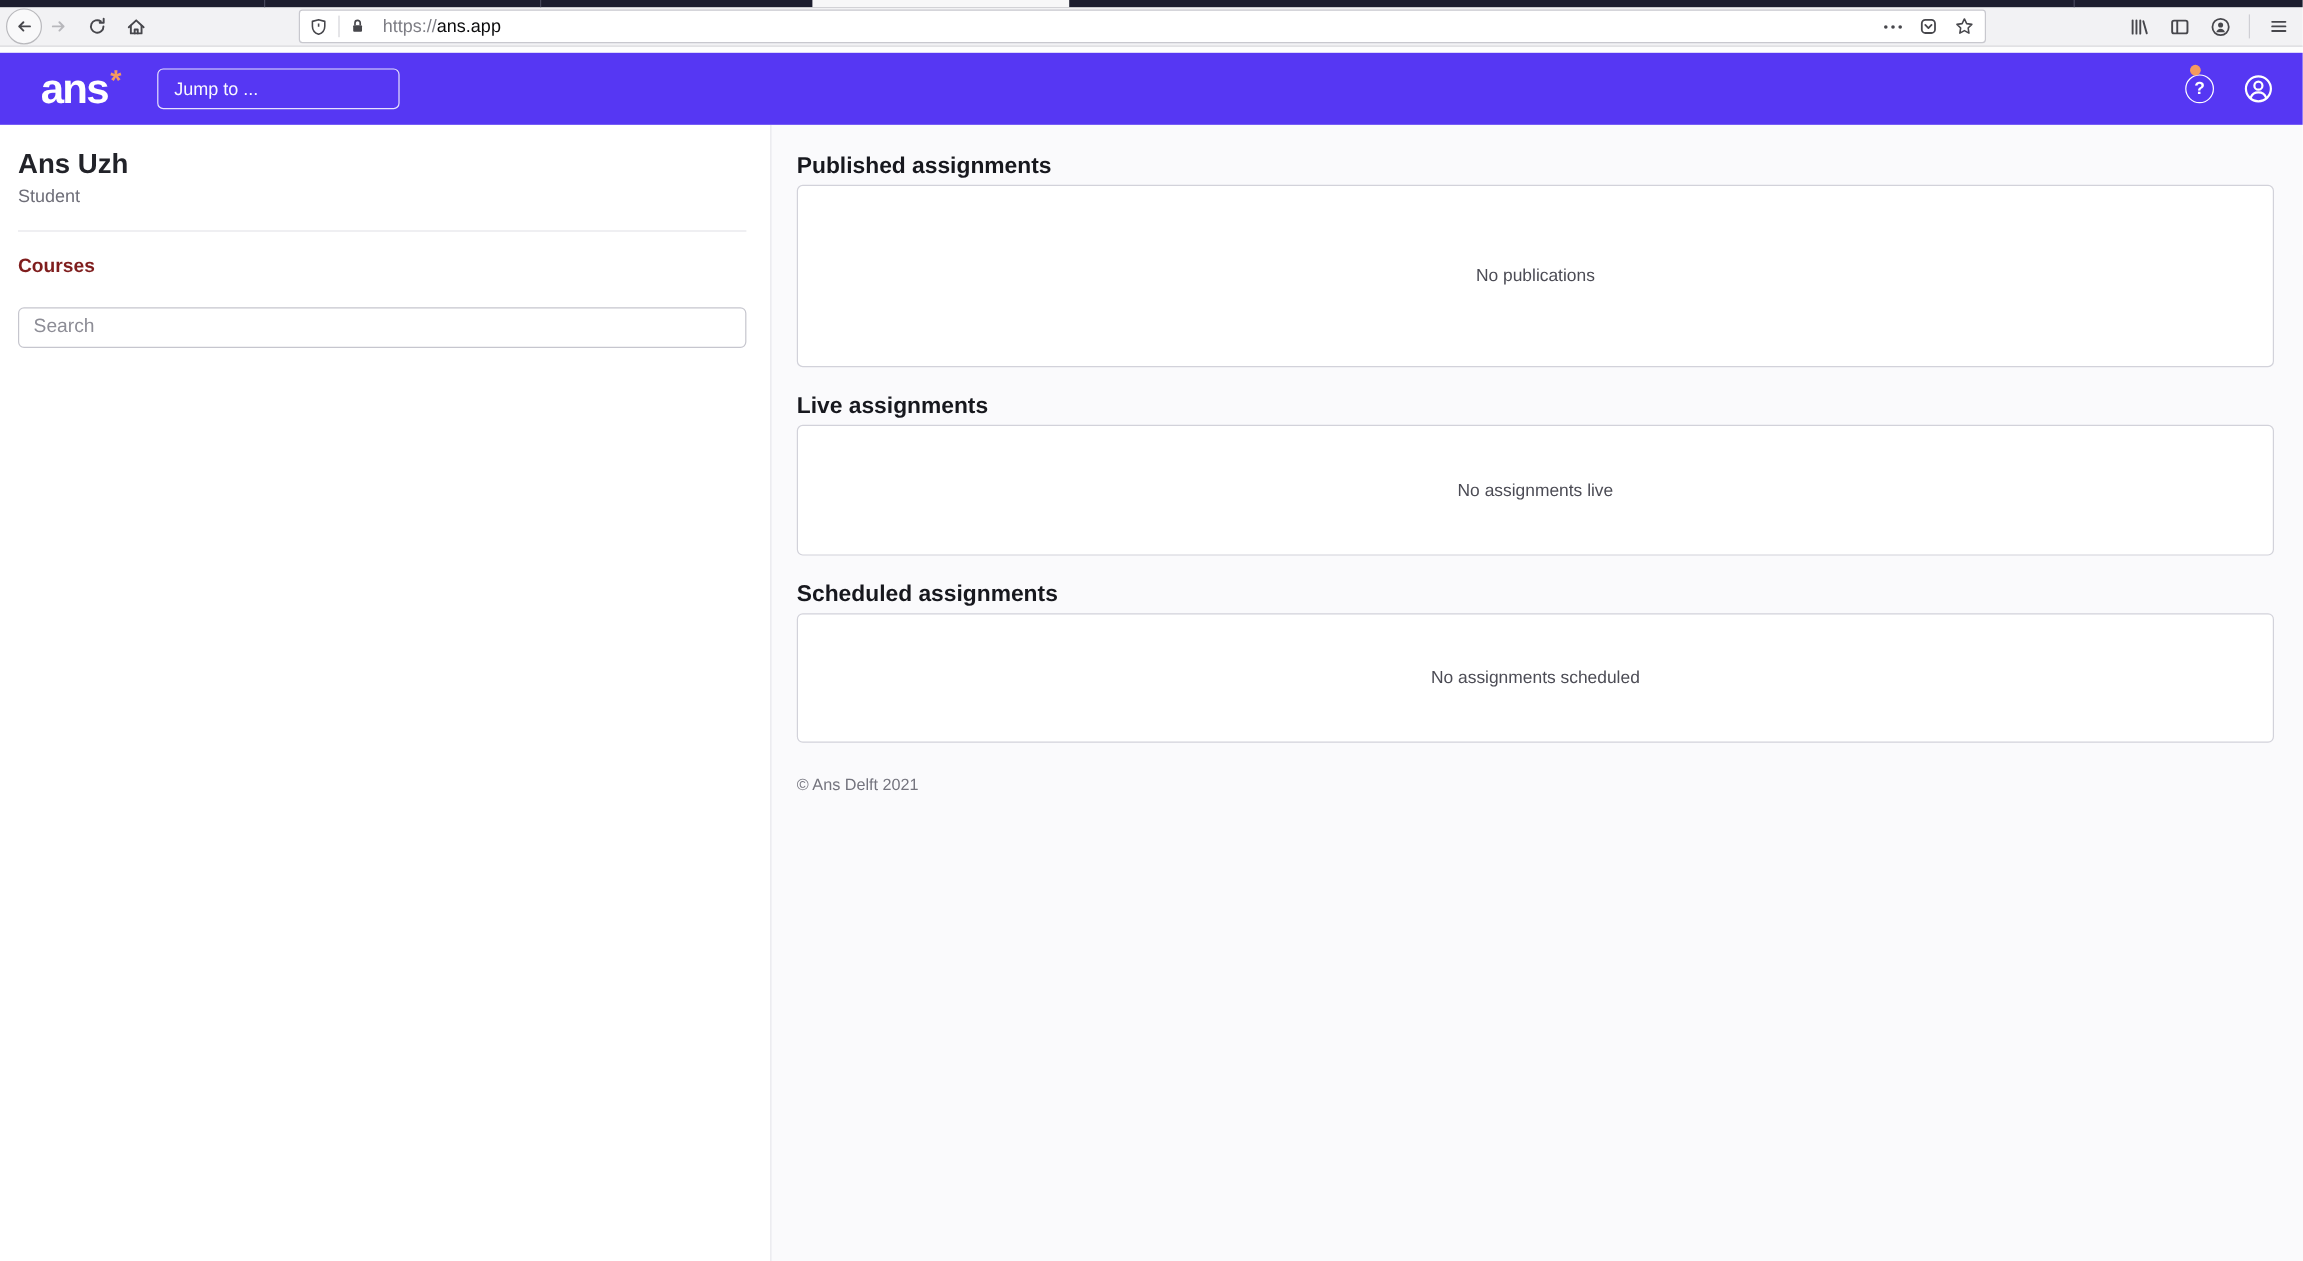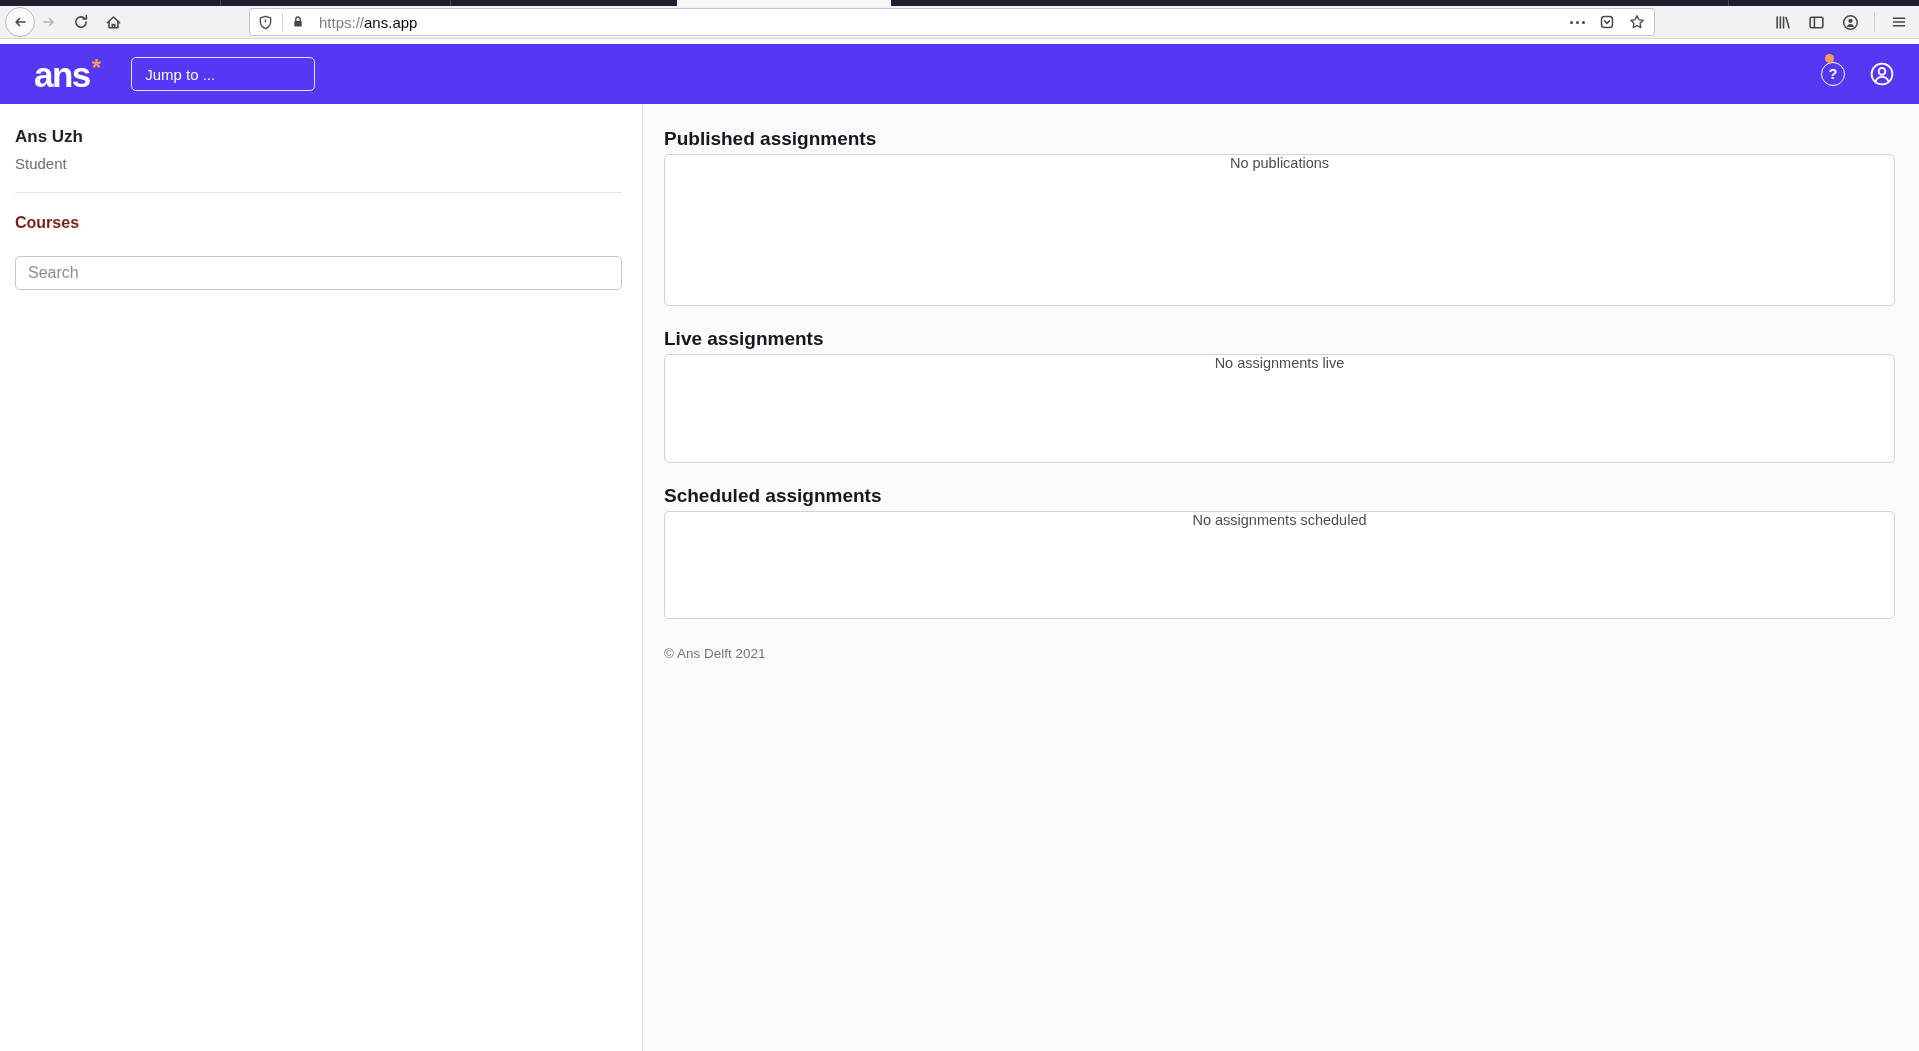--- a/index.html
+++ b/index.html
@@ -32,50 +32,50 @@
   .toolbar-right { margin-left:auto; display:flex; align-items:center; gap:6px; margin-right:6px; }
   .tb-sep { width:1px; height:20px; background:#cfcfd4; margin:0 4px; }
 
   .whitegap { height:5px; background:#fdfdfd; flex:none; }
 
   
   .site-header { height:60px; background:#5637f3; flex:none; display:flex; align-items:center; position:relative; }
   .logo { margin-left:34px; display:flex; align-items:flex-start; cursor:pointer; text-decoration:none; }
   .logo-text { color:#fff; font-size:35px; line-height:33px; font-weight:700; letter-spacing:-1.5px; }
   .logo-mark { color:#f49a5f; font-size:24px; line-height:20px; font-weight:700; margin-left:2px; }
-  .jump-input { margin-left:30px; width:184px; height:34px; background:transparent;
+  .jump-input { margin-left:30px; width:202px; height:34px; background:transparent;
                 border:1px solid rgba(255,255,255,.85); border-radius:5px; color:#fff;
                 font-size:15px; padding:0 13px; font-family:inherit; outline:none; }
   .jump-input::placeholder { color:rgba(255,255,255,.96); opacity:1; }
   .header-right { position:absolute; right:24px; top:0; height:60px; display:flex; align-items:center; gap:24px; }
   .help-btn { width:24px; height:24px; border:1.7px solid #fff; border-radius:50%; background:none;
               color:#fff; font-size:14.5px; font-weight:700; display:flex; align-items:center;
               justify-content:center; cursor:pointer; font-family:inherit; }
   .profile-btn { background:none; border:none; cursor:pointer; width:26px; height:26px; padding:0; }
   .notif-dot { position:absolute; top:10px; right:61px; width:9px; height:9px; border-radius:50%;
                background:#f49a5f; }
 
   
   .page { flex:1; display:flex; min-height:0; }
   .sidebar { width:643px; background:#fff; border-right:1px solid #dfe0e6; flex:none;
              padding:21px 20px 0 15px; }
-  .user-name { font-size:17px; font-weight:700; color:#222329; line-height:23px; }
+  .user-name { font-size:23px; font-weight:700; color:#222329; line-height:23px; }
   .user-role { font-size:15px; color:#6e6e78; margin-top:7px; line-height:18px; }
   .org-link { margin-top:9px; display:flex; align-items:center; gap:7px; font-size:15px;
               color:#1e72cf; text-decoration:none; line-height:18px; cursor:pointer; }
   .sidebar-divider { border:none; border-top:1px solid #e4e4e9; margin-top:19px; }
   .courses-label { margin-top:21px; font-size:16px; font-weight:700; color:#7f1d1d; }
   .search-input { margin-top:24px; width:100%; height:34px; border:1px solid #c6c6ce; border-radius:5px;
                   font-size:16px; padding:0 12px; color:#33343a; font-family:inherit; outline:none; }
   .search-input::placeholder { color:#8d8d96; opacity:1; }
 
   .main { flex:1; background:#fafafc; padding:21px 24px 4px 21px; min-width:0; }
   .section-title { font-size:19px; font-weight:600; color:#17181e; line-height:27px; margin-bottom:2px; }
   .empty-box { background:#fff; border:1px solid #d2d2da; border-radius:5px; height:152px;
-               display:flex; justify-content:center; margin-bottom:19px; }
+               display:flex; align-items:center; justify-content:center; margin-bottom:19px; }
   .empty-box.b2 { height:109px; }
   .empty-box.b3 { height:108px; }
   .empty-text { font-size:14.5px; color:#4c4c55; }
   .footer-note { margin-top:27px; font-size:13.5px; color:#74747e; }
 </style>
 </head>
 <body>
 
 <div class="screen">
 

